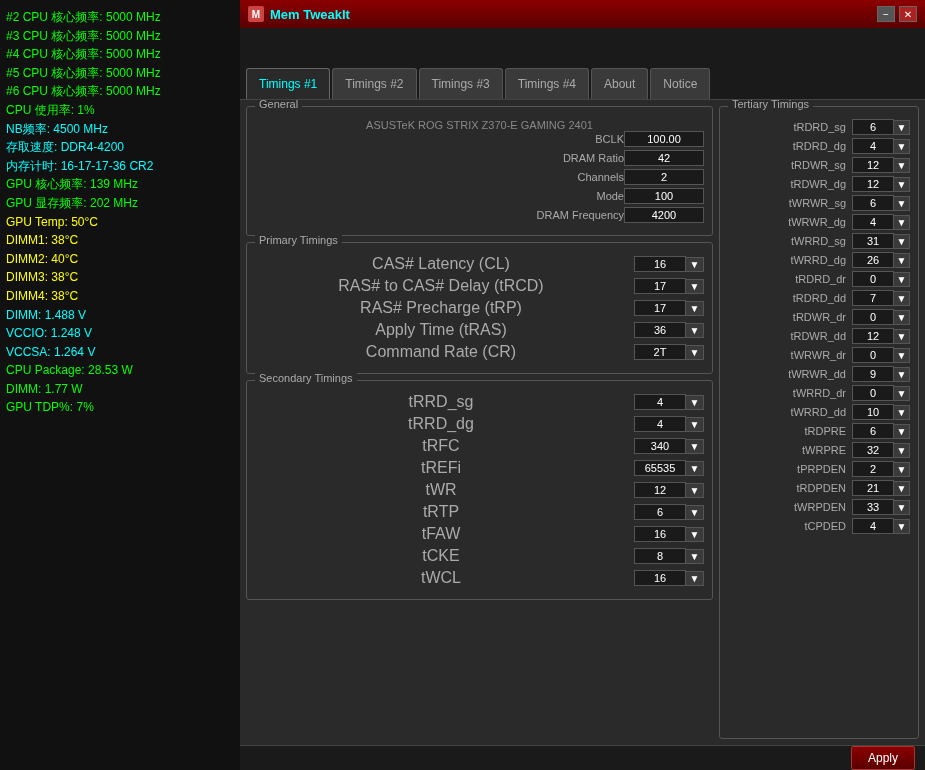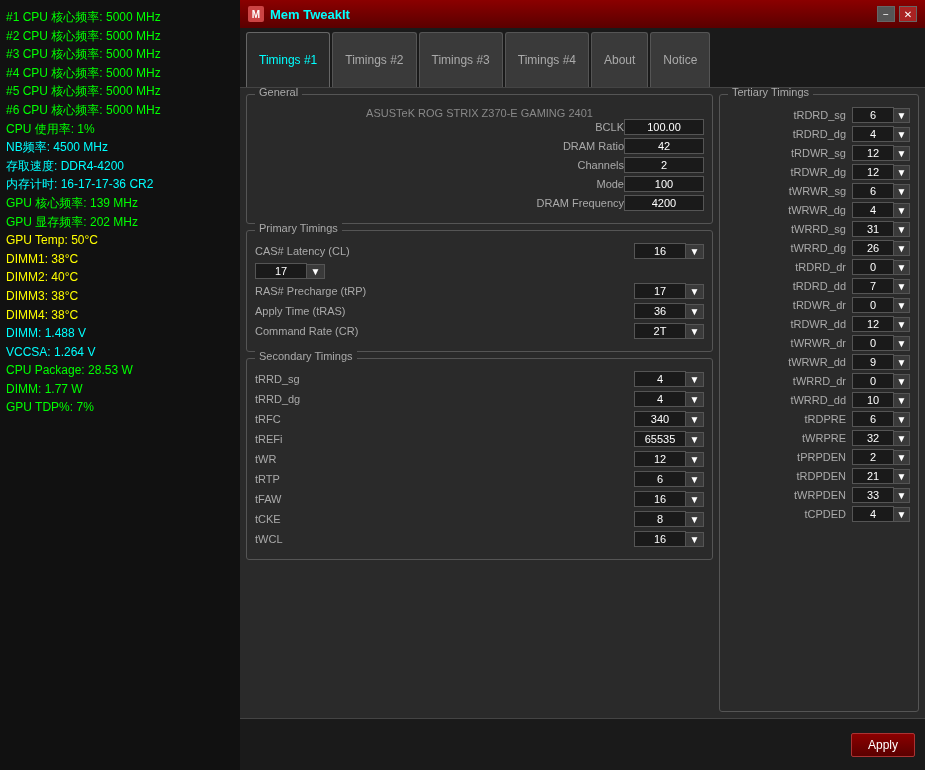--- a/index.html
+++ b/index.html
@@ -91,28 +91,29 @@
     
     .tab-bar {
       background: #1a1a1a;
       display: flex;
       padding: 4px 6px 0 6px;
       gap: 2px;
       flex-shrink: 0;
       border-bottom: 1px solid #444;
     }
     .tab {
-      padding: 20px 12px;
+      padding: 8px 12px;
       background: #3a3a3a;
       color: #aaa;
       font-size: 12px;
       cursor: pointer;
       border: 1px solid #555;
       border-bottom: none;
       border-radius: 3px 3px 0 0;
+      margin-top: 36px;
     }
     .tab.active {
       background: #2a2a2a;
       color: #00ffff;
       border-color: #666;
     }
 
     
     .content {
       flex: 1;
@@ -181,22 +182,22 @@
     }
 
     
     .timing-row {
       display: flex;
       align-items: center;
       margin-bottom: 4px;
     }
     .timing-label {
       color: #aaa;
-      font-size: 11px;
-      text-align: left;
+      font-size: 16px;
+      text-align: center;
       flex: 1;
       padding-right: 7px;
     }
     .timing-control {
       display: flex;
       align-items: center;
     }
     .timing-input {
       background: #1a1a1a;
       border: 1px solid #555;
@@ -251,21 +252,21 @@
       color: #fff;
       font-size: 10px;
       padding: 1px 2px;
       width: 16px;
       text-align: center;
       cursor: pointer;
     }
 
     
     .bottom-bar {
-      height: 52px;
+      height: 25px;
       background: #1a1a1a;
       display: flex;
       align-items: center;
       justify-content: flex-end;
       padding: 0 10px;
       gap: 6px;
       flex-shrink: 0;
       border-top: 1px solid #444;
     }
     .apply-btn {
@@ -276,38 +277,38 @@
       padding: 4px 16px;
       cursor: pointer;
       border-radius: 2px;
     }
   </style>
 </head>
 <body>
 
 <div class="sidebar">
 
-<div class="sidebar-line">#1 CPU 核心频率: 5000 MHz</div>
     <div class="sidebar-line">#2 CPU 核心频率: 5000 MHz</div>
     <div class="sidebar-line">#3 CPU 核心频率: 5000 MHz</div>
     <div class="sidebar-line">#4 CPU 核心频率: 5000 MHz</div>
     <div class="sidebar-line">#5 CPU 核心频率: 5000 MHz</div>
     <div class="sidebar-line">#6 CPU 核心频率: 5000 MHz</div>
     <div class="sidebar-line">CPU 使用率: 1%</div>
     <div class="sidebar-line cyan">NB频率: 4500 MHz</div>
     <div class="sidebar-line cyan">存取速度: DDR4-4200</div>
     <div class="sidebar-line cyan">内存计时: 16-17-17-36 CR2</div>
     <div class="sidebar-line">GPU 核心频率: 139 MHz</div>
     <div class="sidebar-line">GPU 显存频率: 202 MHz</div>
     <div class="sidebar-line yellow">GPU Temp: 50°C</div>
     <div class="sidebar-line yellow">DIMM1: 38°C</div>
     <div class="sidebar-line yellow">DIMM2: 40°C</div>
     <div class="sidebar-line yellow">DIMM3: 38°C</div>
     <div class="sidebar-line yellow">DIMM4: 38°C</div>
     <div class="sidebar-line cyan">DIMM: 1.488 V</div>
+    <div class="sidebar-line cyan">VCCIO: 1.248 V</div>
     <div class="sidebar-line cyan">VCCSA: 1.264 V</div>
     <div class="sidebar-line">CPU Package: 28.53 W</div>
     <div class="sidebar-line">DIMM: 1.77 W</div>
     <div class="sidebar-line">GPU TDP%: 7%</div>
   </div>
 
 <div class="app-window">
 
   <div class="title-bar">
     <div class="title-bar-left">
@@ -369,20 +370,21 @@
         <div class="group-box-content">
           <div id="primary-timings">
               <div class="timing-row">
     <span class="timing-label">CAS# Latency (CL)</span>
     <div class="timing-control">
       <input class="timing-input" value="16" readonly="" style="">
       <div class="timing-dropdown">▼</div>
     </div>
   </div>
               <div class="timing-row">
+    <span class="timing-label">RAS# to CAS# Delay (tRCD)</span>
     <div class="timing-control">
       <input class="timing-input" value="17" readonly="" style="">
       <div class="timing-dropdown">▼</div>
     </div>
   </div>
               <div class="timing-row">
     <span class="timing-label">RAS# Precharge (tRP)</span>
     <div class="timing-control">
       <input class="timing-input" value="17" readonly="" style="">
       <div class="timing-dropdown">▼</div>

